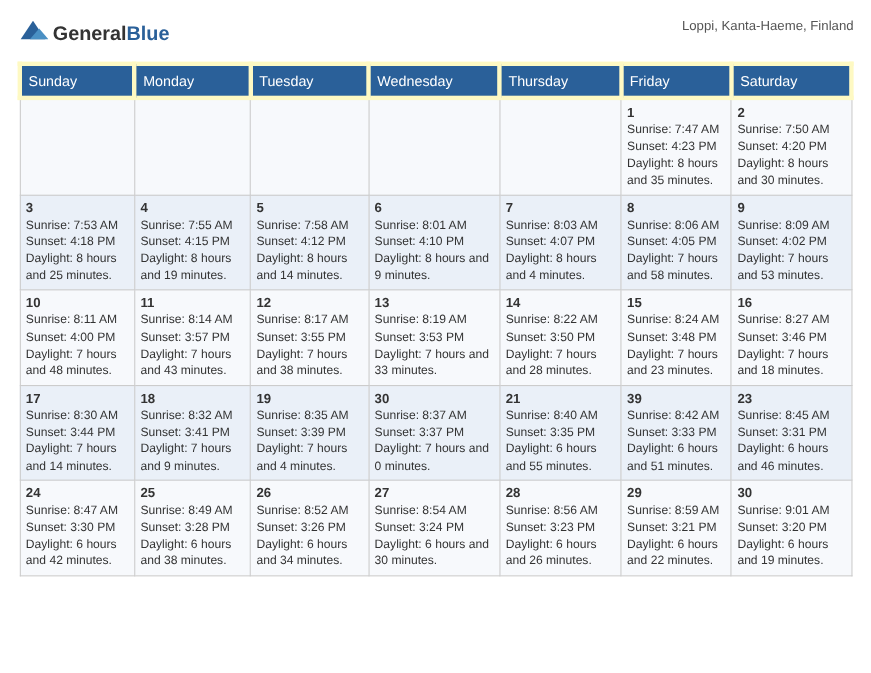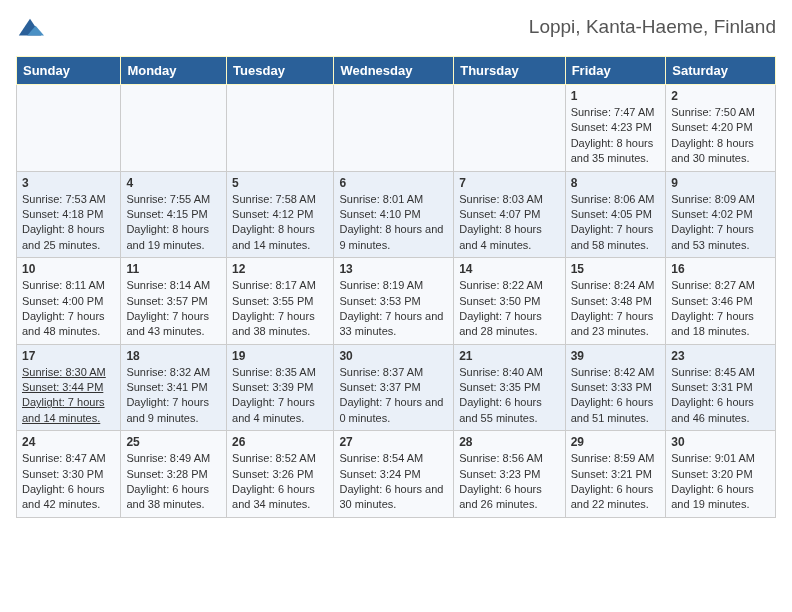--- a/index.html
+++ b/index.html
@@ -37,36 +37,36 @@
     }
     .title-area {
       text-align: right;
     }
     .month-title {
       font-size: 36px;
       font-weight: bold;
       color: #333;
     }
     .location-title {
-      font-size: 19px;
+      font-size: 12px;
       color: #555;
     }
     table {
       width: 100%;
       border-collapse: collapse;
     }
     thead tr {
       background-color: #2a6099;
     }
     thead th {
       color: #fff;
       font-size: 13px;
-      font-weight: bold;
+      font-weight: normal;
       padding: 6px 6px;
-      border: 1px solid #fef9c3;
+      border: 4px solid #fef9c3;
       text-align: left;
     }
     tbody tr {
       vertical-align: top;
     }
     tbody td {
       border: 1px solid #ccc;
       padding: 4px 5px;
       font-size: 11px;
       color: #333;
@@ -91,20 +91,23 @@
   </style>
 </head>
 <body>
 
 <div class="header-area">
   <div class="logo">
     <svg class="logo-icon" viewBox="0 0 40 40">
       <polygon points="20,4 36,28 4,28" fill="#2a6099"></polygon>
       <polygon points="28,14 40,28 16,28" fill="#4a90c4"></polygon>
     </svg>
+    <div>
+      <span class="logo-text-general">General</span><span class="logo-text-blue">Blue</span>
+    </div>
   </div>
   <div class="title-area">
     <div class="location-title">Loppi, Kanta-Haeme, Finland</div>
   </div>
 </div>
 
 <table>
   <thead>
     <tr>
     <th>Sunday</th>
@@ -220,21 +223,21 @@
         <td>
           <span class="day-number">16</span>
           <div class="day-info" style="white-space: pre-line;">Sunrise: 8:27 AM
 Sunset: 3:46 PM
 Daylight: 7 hours and 18 minutes.</div>
         </td>
       </tr>
       <tr>
         <td>
           <span class="day-number">17</span>
-          <div class="day-info" style="white-space: pre-line; text-decoration: underline;">Sunrise: 8:30 AM
+          <div class="day-info" style="white-space: pre-line;">Sunrise: 8:30 AM
 Sunset: 3:44 PM
 Daylight: 7 hours and 14 minutes.</div>
         </td>
         <td>
           <span class="day-number">18</span>
           <div class="day-info" style="white-space: pre-line;">Sunrise: 8:32 AM
 Sunset: 3:41 PM
 Daylight: 7 hours and 9 minutes.</div>
         </td>
         <td>

